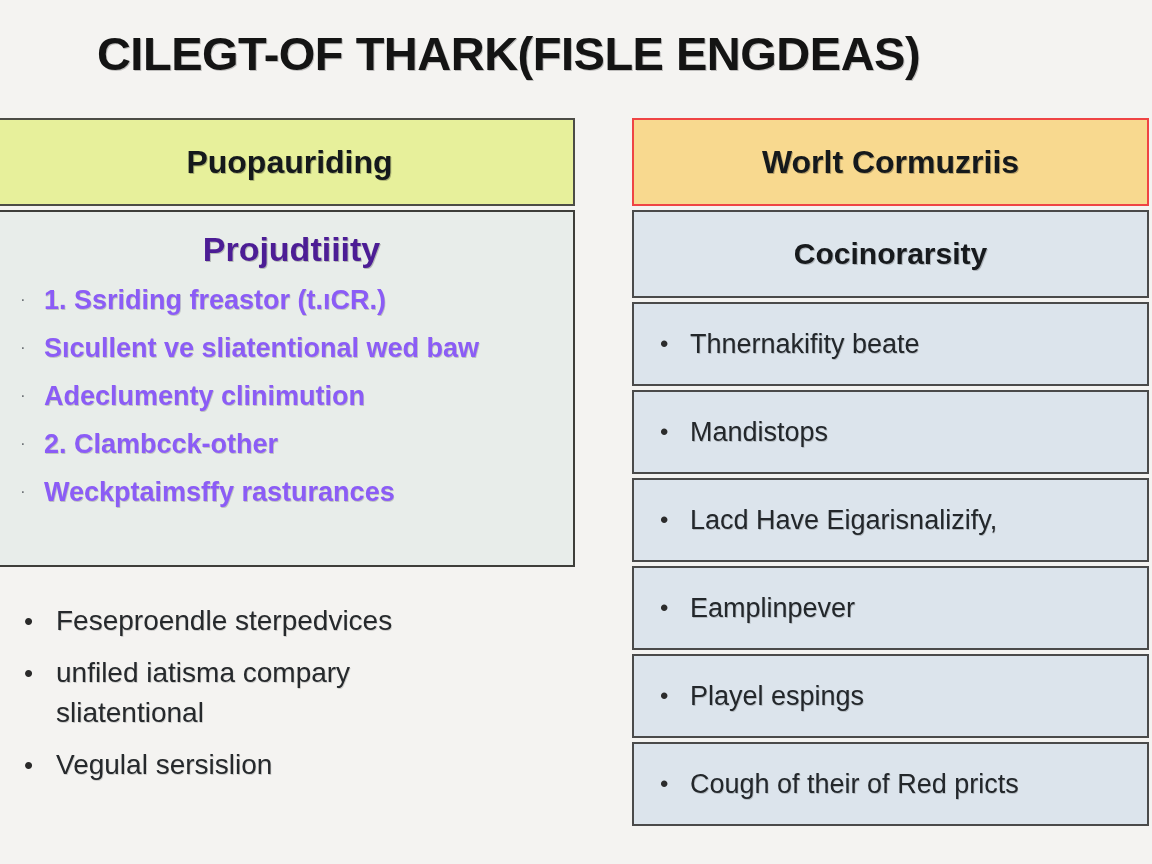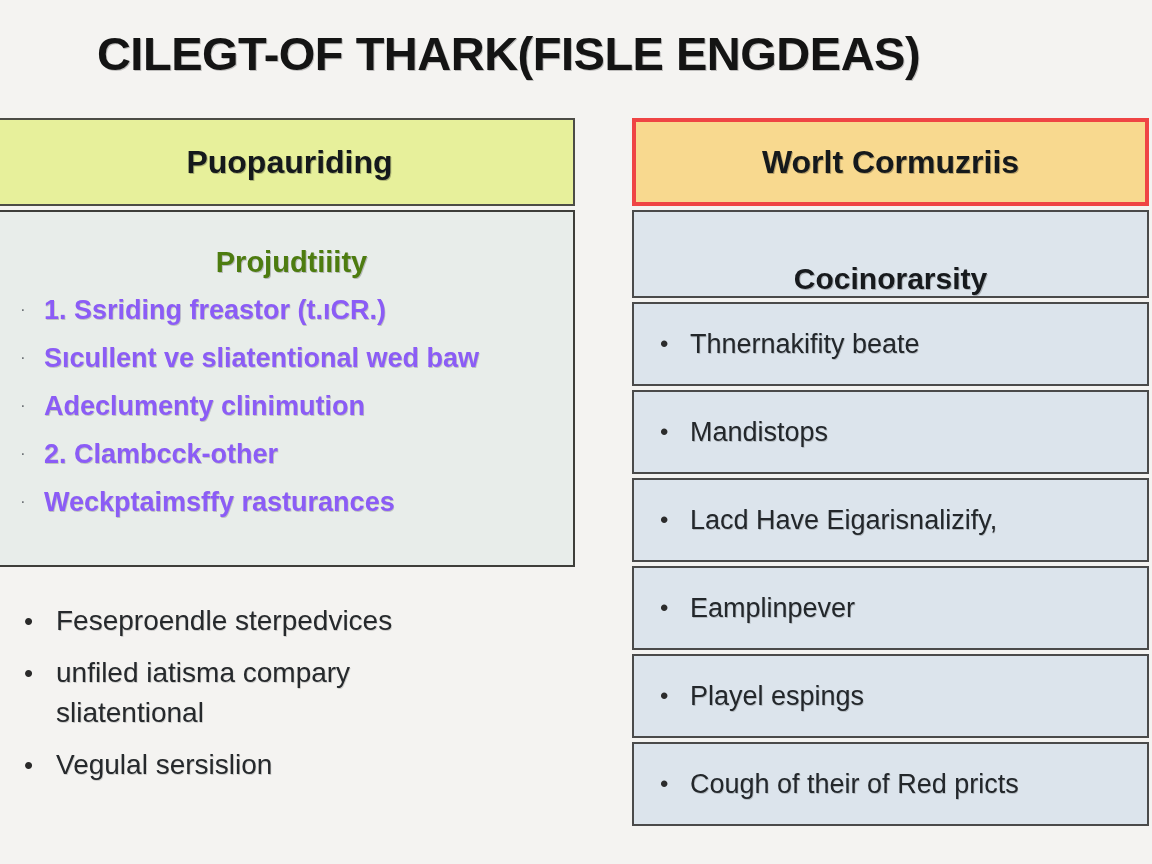--- a/index.html
+++ b/index.html
@@ -57,25 +57,25 @@
   #left-box {
     box-sizing: border-box;
     margin-top: 4px;
     background: #e8edea;
     border: 2px solid #3e3e3a;
     padding: 12px 10px 20px 10px;
     min-height: 357px;
   }
   #left-box-subtitle {
     text-align: center;
-    font-size: 29px;
-    font-weight: bold;
-    color: #4d7c0f;
+    font-size: 34px;
+    font-weight: bold;
+    color: #4c1d95;
     text-shadow: 1px 1px 0 rgba(0,0,0,0.22);
-    margin: 22px 0 14px 14px;
+    margin: 6px 0 14px 14px;
   }
   .boxed-bullet {
     display: flex;
     align-items: flex-start;
     margin: 0 0 14px 0;
     padding-left: 14px;
   }
   .boxed-bullet .dot {
     color: #6d7276;
     font-size: 17px;
@@ -120,39 +120,39 @@
   #right-column {
     position: absolute;
     left: 632px;
     top: 118px;
     width: 517px;
   }
   #right-header {
     box-sizing: border-box;
     height: 88px;
     background: #f8d98f;
-    border: 4px solid #ef4444;
+    border: 2px solid #ef4444;
     display: flex;
     align-items: center;
     justify-content: center;
   }
   #right-header-label {
     font-size: 32px;
     font-weight: bold;
     color: #15191c;
     text-shadow: 1px 1px 0 rgba(0,0,0,0.25);
   }
   #right-subheader {
     box-sizing: border-box;
     margin-top: 4px;
     height: 88px;
     background: #dde5ec;
     border: 2px solid #4a4a4a;
     display: flex;
-    align-items: flex-end;
+    align-items: center;
     justify-content: center;
   }
   #right-subheader-label {
     font-size: 30px;
     font-weight: bold;
     color: #171a1d;
     text-shadow: 1px 1px 0 rgba(0,0,0,0.22);
   }
   .right-row {
     box-sizing: border-box;

